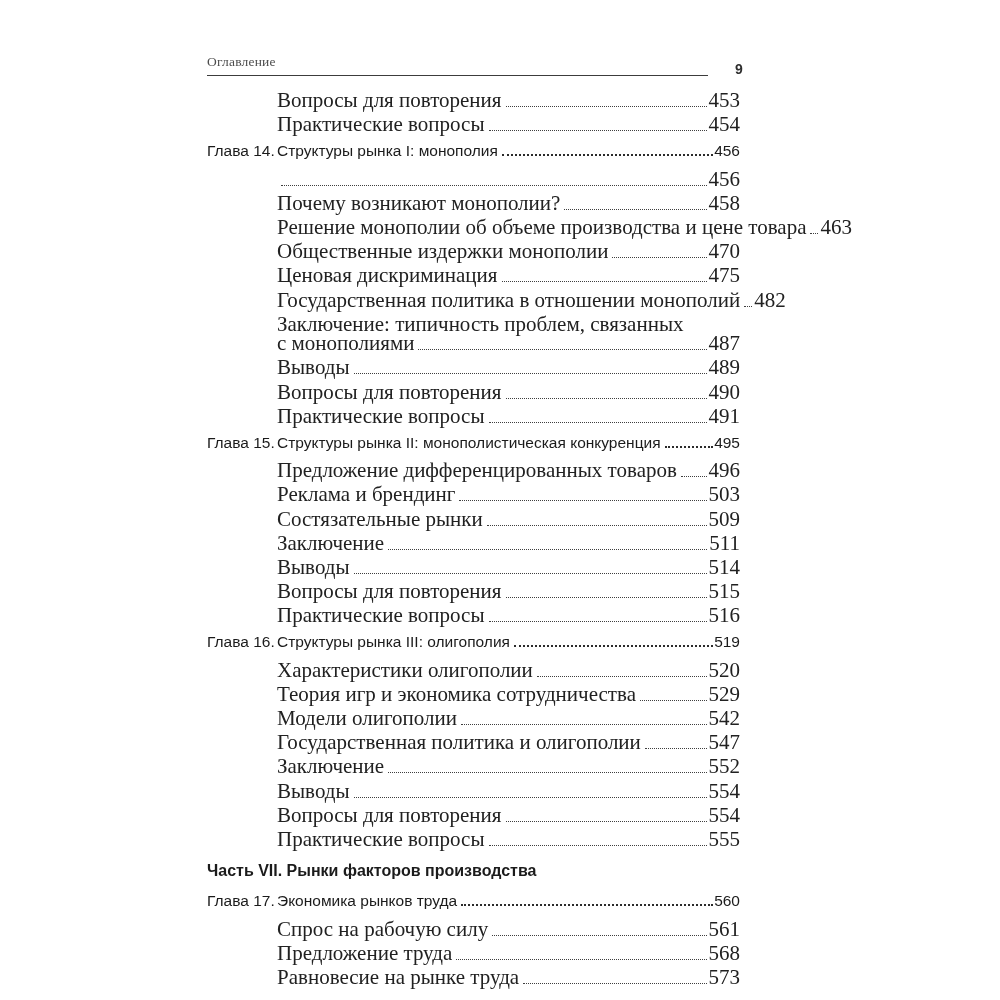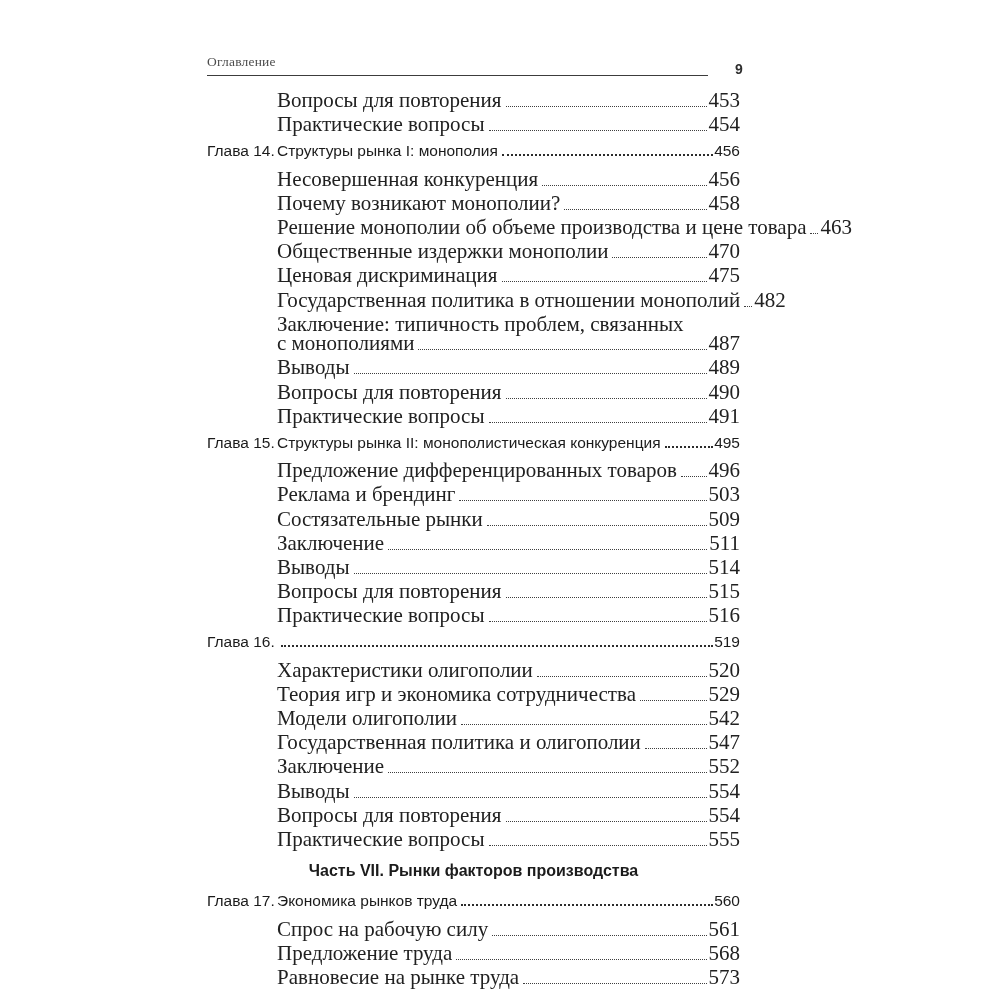--- a/index.html
+++ b/index.html
@@ -73,21 +73,20 @@
     flex: 0 0 70px;
     width: 70px;
   }
   .row.chapter .leader {
     border-bottom: 2px dotted #2b2b2b;
     margin: 0 1px 0 4px;
   }
   .part-heading {
     margin: 11px 0 4px 0;
     height: 24.2px;
-    text-align: center;
     font-family: "Liberation Sans", sans-serif;
     font-weight: 700;
     font-size: 16px;
     color: #1b1b1b;
   }
 </style>
 </head>
 <body>
 
 <div class="page">
@@ -105,21 +104,20 @@
         <span class="leader"></span>
         <span class="pg">454</span>
       </div>
       <div class="row chapter">
         <span class="prefix">Глава 14.</span>
         <span class="title">Структуры рынка I: монополия</span>
         <span class="leader"></span>
         <span class="pg">456</span>
       </div>
       <div class="row sub">
-        <span class="title">Несовершенная конкуренция</span>
         <span class="leader"></span>
         <span class="pg">456</span>
       </div>
       <div class="row sub">
         <span class="title">Почему возникают монополии?</span>
         <span class="leader"></span>
         <span class="pg">458</span>
       </div>
       <div class="row sub">
         <span class="title">Решение монополии об объеме производства и цене товара</span>
@@ -200,20 +198,21 @@
         <span class="leader"></span>
         <span class="pg">515</span>
       </div>
       <div class="row sub">
         <span class="title">Практические вопросы</span>
         <span class="leader"></span>
         <span class="pg">516</span>
       </div>
       <div class="row chapter">
         <span class="prefix">Глава 16.</span>
+        <span class="title">Структуры рынка III: олигополия</span>
         <span class="leader"></span>
         <span class="pg">519</span>
       </div>
       <div class="row sub">
         <span class="title">Характеристики олигополии</span>
         <span class="leader"></span>
         <span class="pg">520</span>
       </div>
       <div class="row sub">
         <span class="title">Теория игр и экономика сотрудничества</span>

